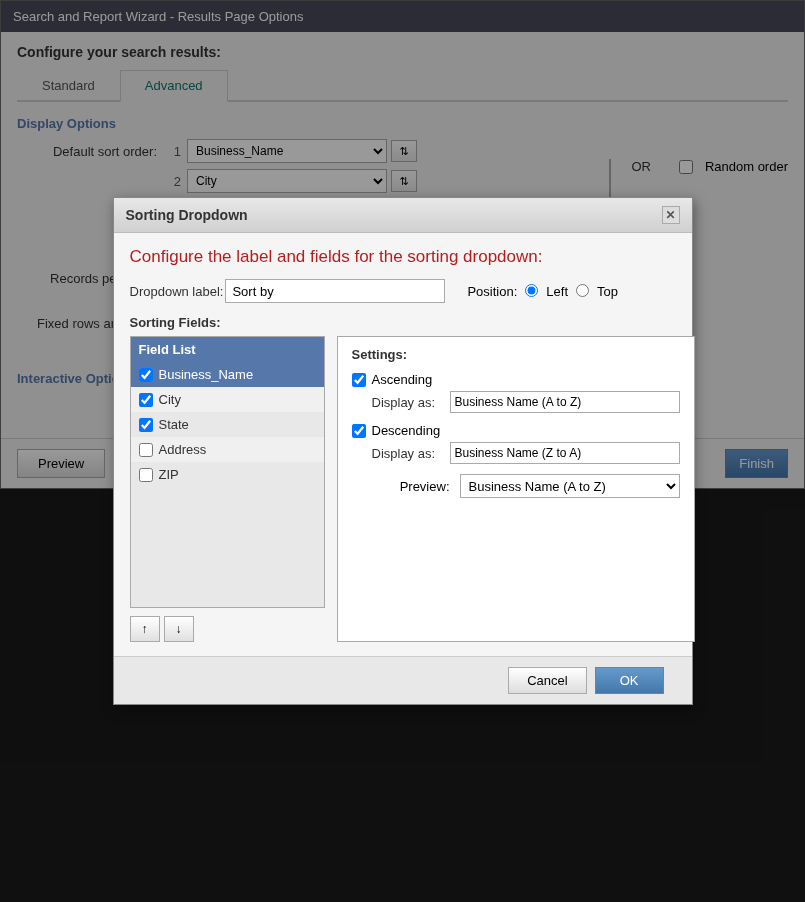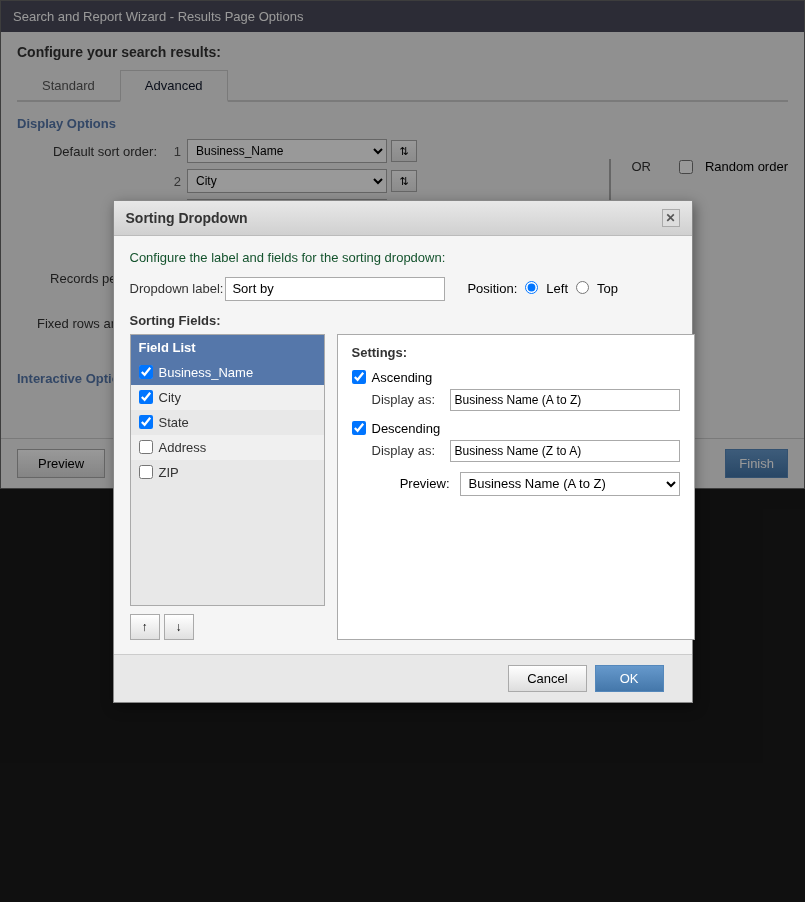--- a/index.html
+++ b/index.html
@@ -48,21 +48,21 @@
     .tab {
       padding: 7px 24px;
       cursor: pointer;
       font-size: 13px;
       border: 1px solid transparent;
       border-bottom: none;
       background: transparent;
       color: #555;
     }
     .tab.active {
-      color: #0f172a;
+      color: #0f766e;
       border: 1px solid #ccc;
       border-bottom: 2px solid #f0f0f0;
       background: #f0f0f0;
       margin-bottom: -2px;
     }
 
     
     .section-header {
       color: #5577aa;
       font-size: 13px;
@@ -244,22 +244,22 @@
       justify-content: center;
       font-size: 12px;
       color: #555;
     }
 
     .modal-body {
       padding: 14px 16px;
     }
 
     .modal-instruction {
-      font-size: 13px;
-      color: #14532d;
+      font-size: 17px;
+      color: #b91c1c;
       margin-bottom: 12px;
     }
 
     .modal-dropdown-row {
       display: flex;
       align-items: center;
       margin-bottom: 12px;
       gap: 2px;
     }
     .modal-label {

